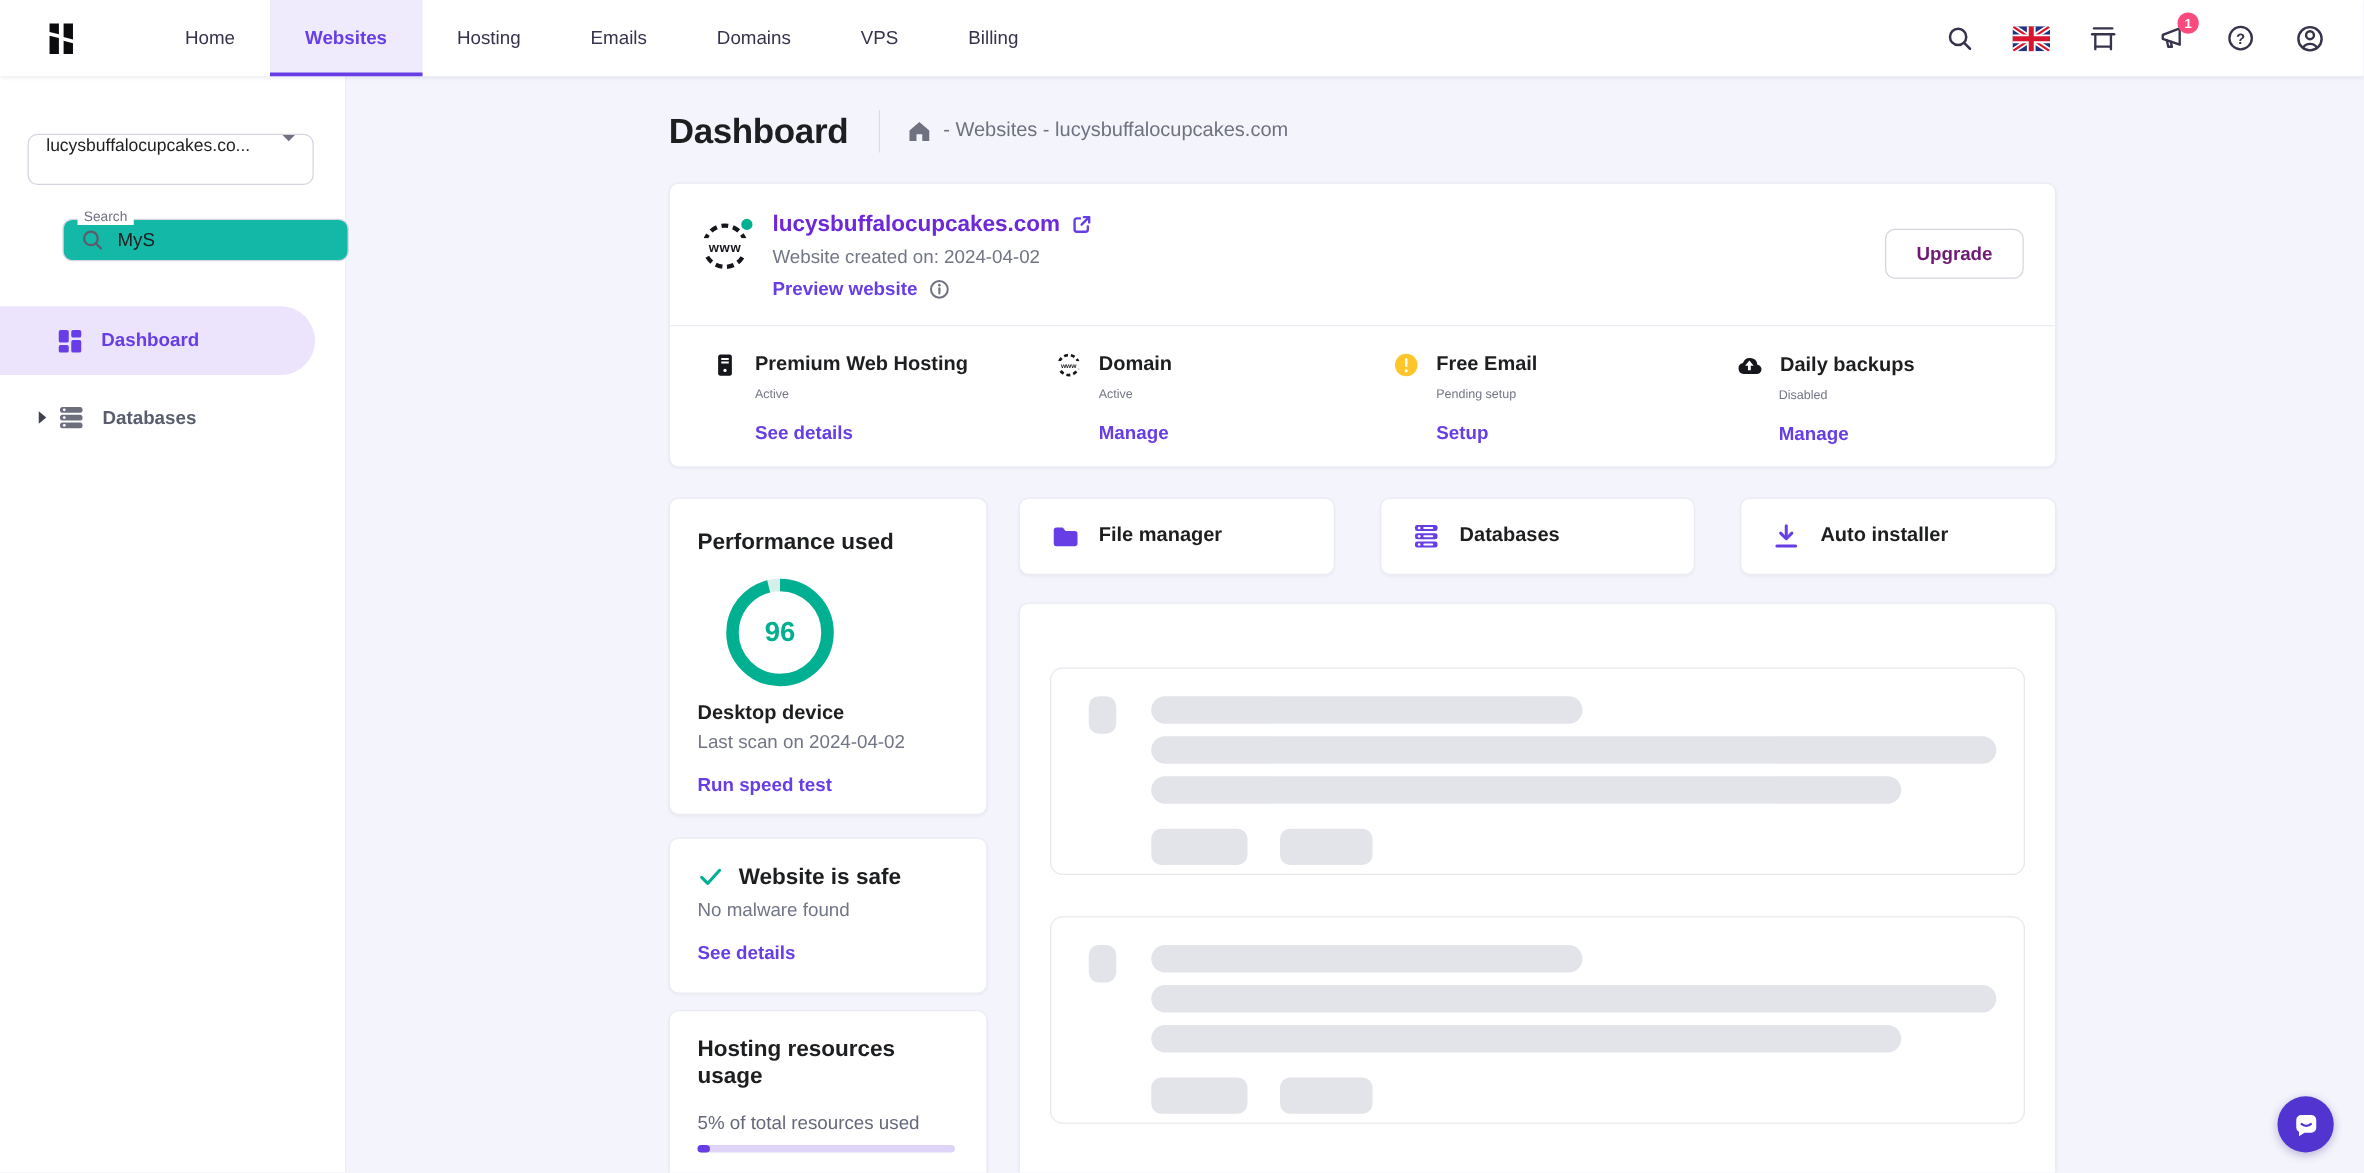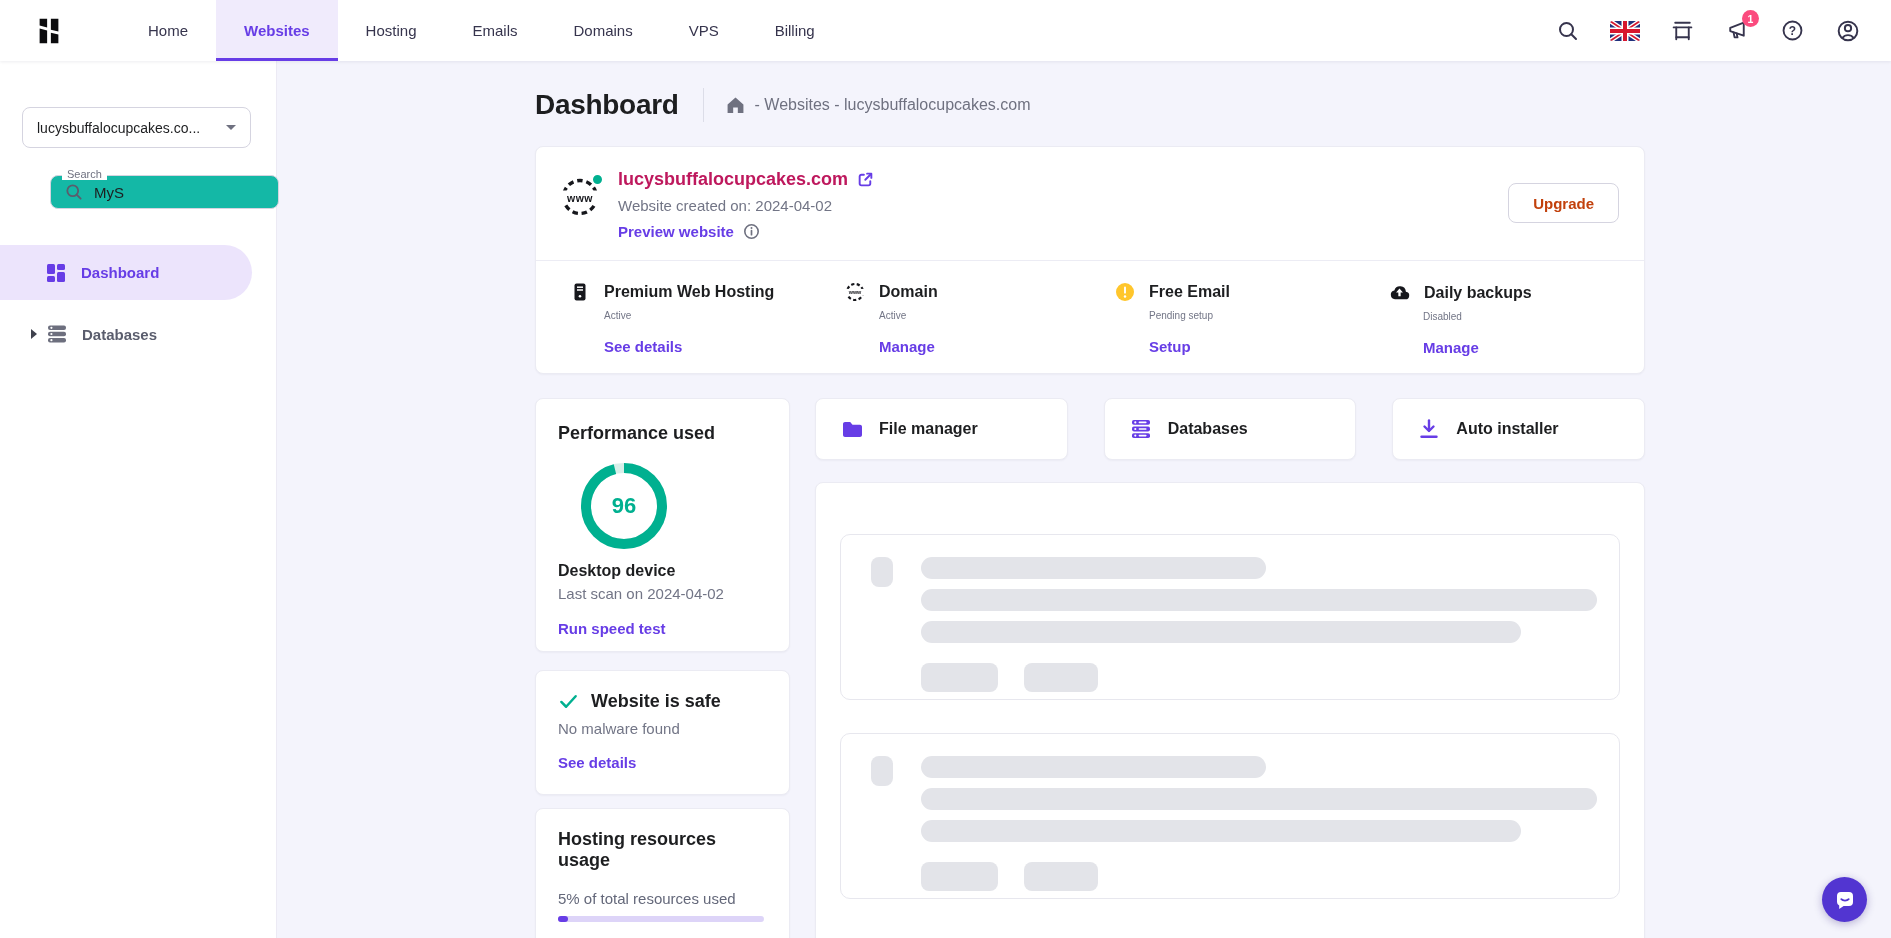--- a/index.html
+++ b/index.html
@@ -24,21 +24,21 @@
   .topbar-right { margin-left:auto; display:flex; align-items:center; gap:30px; padding-right:30px; }
   .tb-icon { cursor:pointer; position:relative; display:flex; align-items:center; }
   .badge { position:absolute; top:-8px; right:-9px; min-width:17px; height:17px; border-radius:9px;
            background:#fb4b7e; color:#fff; font-size:10.5px; font-weight:700; display:flex;
            align-items:center; justify-content:center; padding:0 4px; }
 
   
   .sidebar { position:absolute; left:0; top:61px; bottom:0; width:277px; background:#fff;
              border-right:1px solid #eceaf4; }
   .site-select { position:absolute; left:22px; top:46px; width:229px; height:41px; background:#fff;
-                 border:1px solid #d5d4e0; border-radius:8px; display:flex; align-items:center;
+                 border:1px solid #d5d4e0; border-radius:8px; display:flex; 
                  justify-content:space-between; padding:0 14px; font-size:14px; cursor:pointer; }
   .chevron-down { width:0; height:0; border-left:5px solid transparent; border-right:5px solid transparent;
                   border-top:5px solid #6f7180; }
   .search-wrap { position:absolute; left:22px; top:114px; width:229px; height:34px; background:#14b8a6;
                  border:1px solid #d5d4e0; border-radius:8px; display:flex; align-items:center;
                  padding:0 13px; gap:10px;margin-left:28px; }
   .search-label { position:absolute; top:-8px; left:11px; background:#fff; padding:0 5px;
                   font-size:11px; color:#6f7180; }
   .search-wrap input { border:none; outline:none; background:transparent; font-size:15px; width:150px;
                        color:#1d1e20; font-family:"Liberation Sans",sans-serif; }
@@ -63,26 +63,26 @@
   .card { background:#fff; border:1px solid #ebebf3; border-radius:8px;
           box-shadow:0 1px 2px rgba(20,20,43,.04); }
 
   .site-card { margin-top:21px; }
   .site-top { position:relative; height:113px; padding:22px 24px; display:flex; }
   .globe-wrap { position:relative; width:40px; height:40px; margin-top:8px; }
   .green-dot { position:absolute; top:-4px; right:-4px; width:13px; height:13px; border-radius:50%;
                background:#00b090; border:2.5px solid #fff; }
   .site-info { margin-left:18px; }
   .site-title-row { display:flex; align-items:center; gap:9px; }
-  .site-domain { font-size:18px; font-weight:700; color:#be185d; cursor:pointer; }
+  .site-domain { font-size:18px; font-weight:700; color:#6d28d9; cursor:pointer; }
   .site-created { margin-top:7px; font-size:15px; color:#727586; }
   .preview-row { margin-top:9px; display:flex; align-items:center; gap:9px; }
   .preview-link { font-size:15px; font-weight:700; color:#673de6; cursor:pointer; }
   .upgrade-btn { position:absolute; right:25px; top:36px; height:40px; padding:0 24px; background:#fff;
-                 border:1px solid #d5d4e0; border-radius:8px; color:#c2410c; font-weight:700;
+                 border:1px solid #d5d4e0; border-radius:8px; color:#701a75; font-weight:700;
                  font-size:15px; display:flex; align-items:center; cursor:pointer; }
   .card-divider { height:1px; background:#ececf4; }
   .status-row { display:flex; padding:21px 24px 0 34px; height:112px; }
   .s-col-0 { width:275px; } .s-col-1 { width:270px; } .s-col-2 { width:274px; } .s-col-3 { flex:1; }
   .s-head { display:flex; align-items:center; gap:14px; font-size:16px; font-weight:700; }
   .s-val { margin:8px 0 0 34px; font-size:10px; color:#727586; }
   .s-link { margin:17px 0 0 34px; font-size:15px; font-weight:700; color:#673de6; cursor:pointer; }
 
   .row2 { display:flex; margin-top:24px; gap:25px; }
   .left-col { width:255px; flex:none; }

